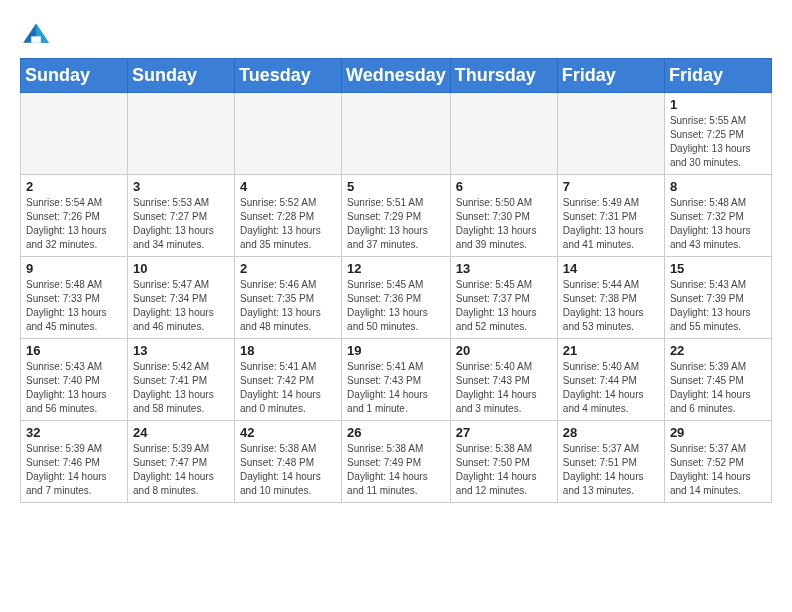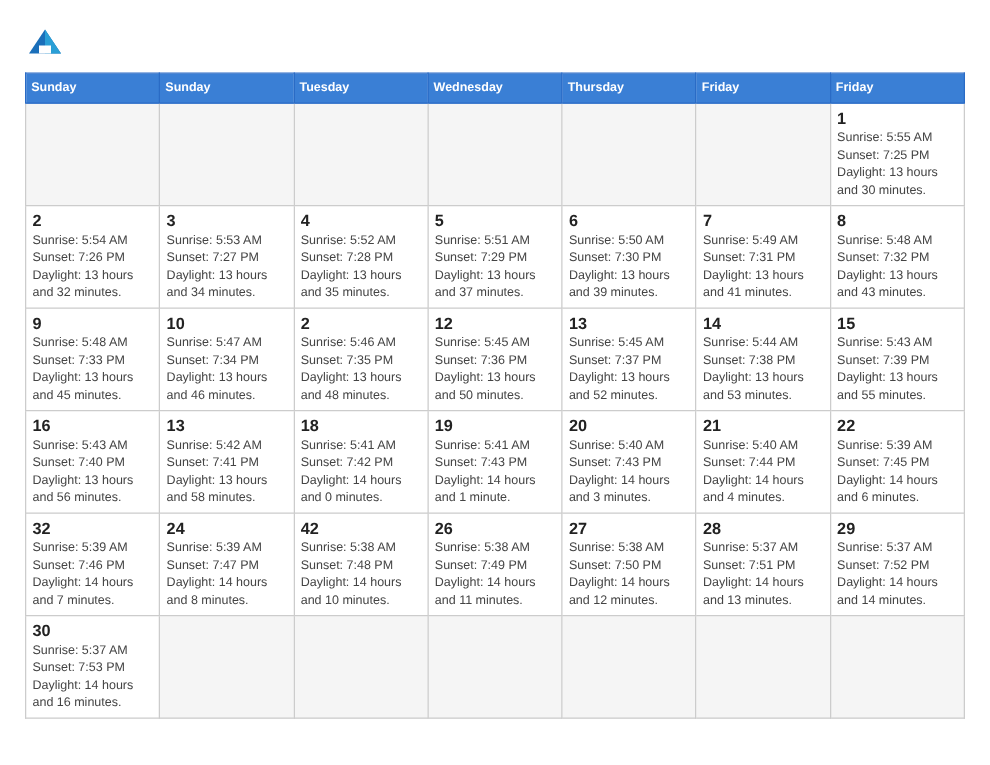--- a/index.html
+++ b/index.html
@@ -39,21 +39,21 @@
       color: #444;
     }
     .calendar {
       width: 100%;
       border-collapse: collapse;
       border: 1px solid #ccc;
     }
     .calendar th {
       background-color: #3a7fd5;
       color: white;
-      font-size: 10px;
+      font-size: 18px;
       font-weight: bold;
       padding: 6px 4px;
       text-align: left;
       border: 1px solid #2a6bc5;
     }
     .calendar td {
       vertical-align: top;
       border: 1px solid #ccc;
       padding: 4px 5px;
       font-size: 10.5px;
@@ -237,26 +237,14 @@
         </td>
         <td>
           <span class="day-number">28</span>
           <div class="day-info">Sunrise: 5:37 AM<br>Sunset: 7:51 PM<br>Daylight: 14 hours and 13 minutes.</div>
         </td>
         <td>
           <span class="day-number">29</span>
           <div class="day-info">Sunrise: 5:37 AM<br>Sunset: 7:52 PM<br>Daylight: 14 hours and 14 minutes.</div>
         </td>
       </tr>
-      <tr>
-        <td>
-          <span class="day-number">30</span>
-          <div class="day-info">Sunrise: 5:37 AM<br>Sunset: 7:53 PM<br>Daylight: 14 hours and 16 minutes.</div>
-        </td>
-        <td class="empty"></td>
-        <td class="empty"></td>
-        <td class="empty"></td>
-        <td class="empty"></td>
-        <td class="empty"></td>
-        <td class="empty"></td>
-      </tr>
     </tbody>
 </table>
 
 </body></html>

